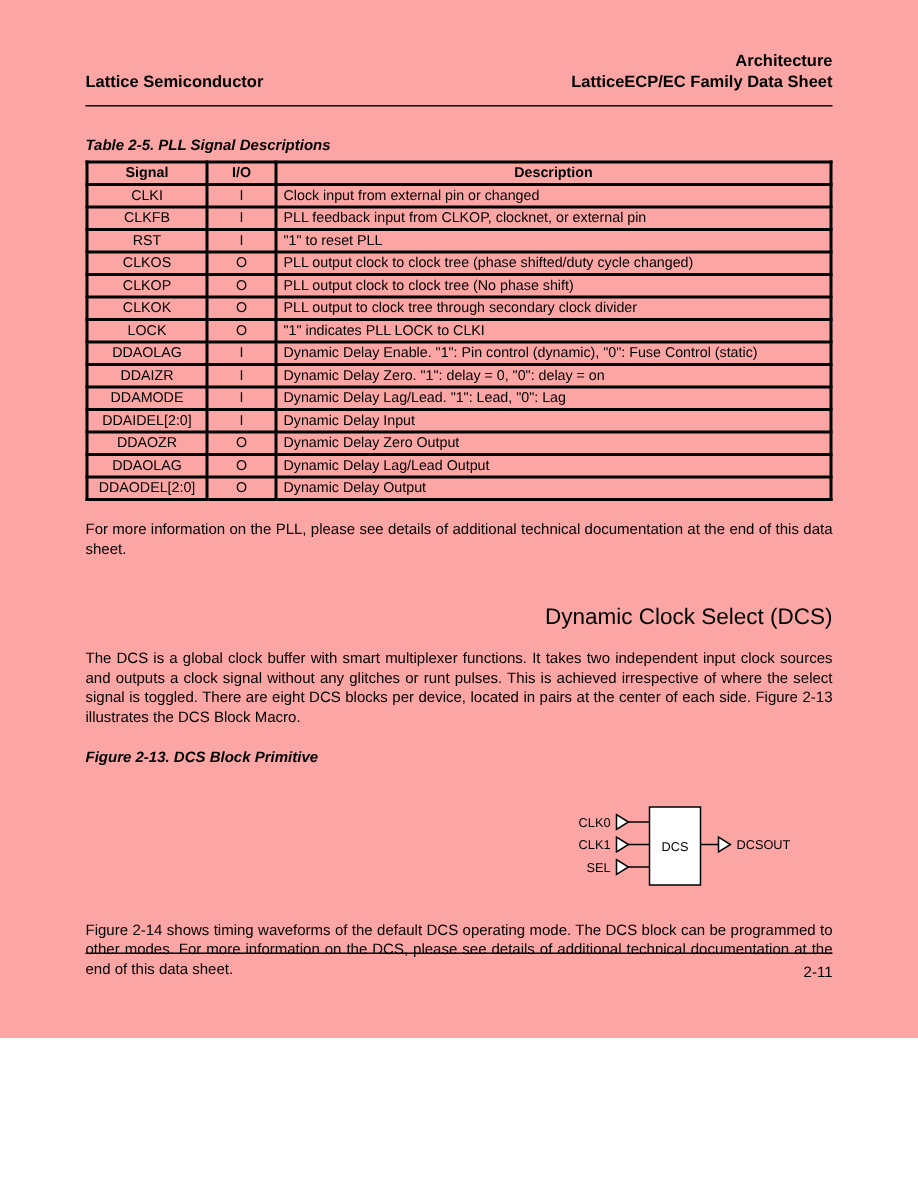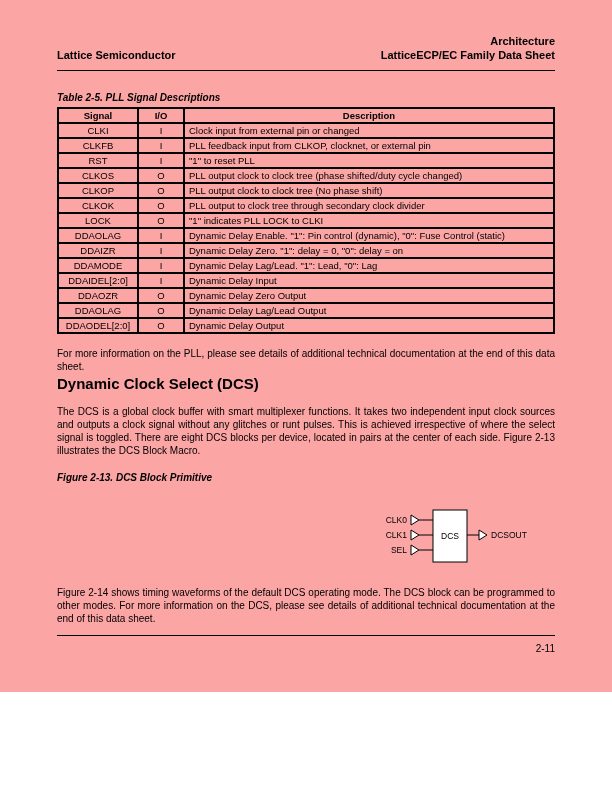--- a/index.html
+++ b/index.html
@@ -35,21 +35,21 @@
   table.sigtbl th { font-weight: bold; text-align: center; }
   col.c-sig { width: 80px; }
   col.c-io { width: 46px; }
   td.sig { text-align: center; }
   td.io { text-align: center; }
   td.desc { text-align: left; }
 
   
   p.body-text { font-size: 10px; line-height: 13px; text-align: justify; margin-top: 13px; }
 
-  h2.section { font-size: 15px; font-weight: bold; margin-top: 2px; }
+  h2.section { font-size: 15px; font-weight: normal; margin-top: 30px; text-align: right; }
   .fig-caption { font-size: 10px; font-weight: bold; font-style: italic; margin-top: 15px; }
 
   
   .figure-wrap { display: flex; justify-content: flex-end; margin-top: 24px; }
 
   
   .footer {
     position: absolute;
     left: 57px;
     right: 57px;

